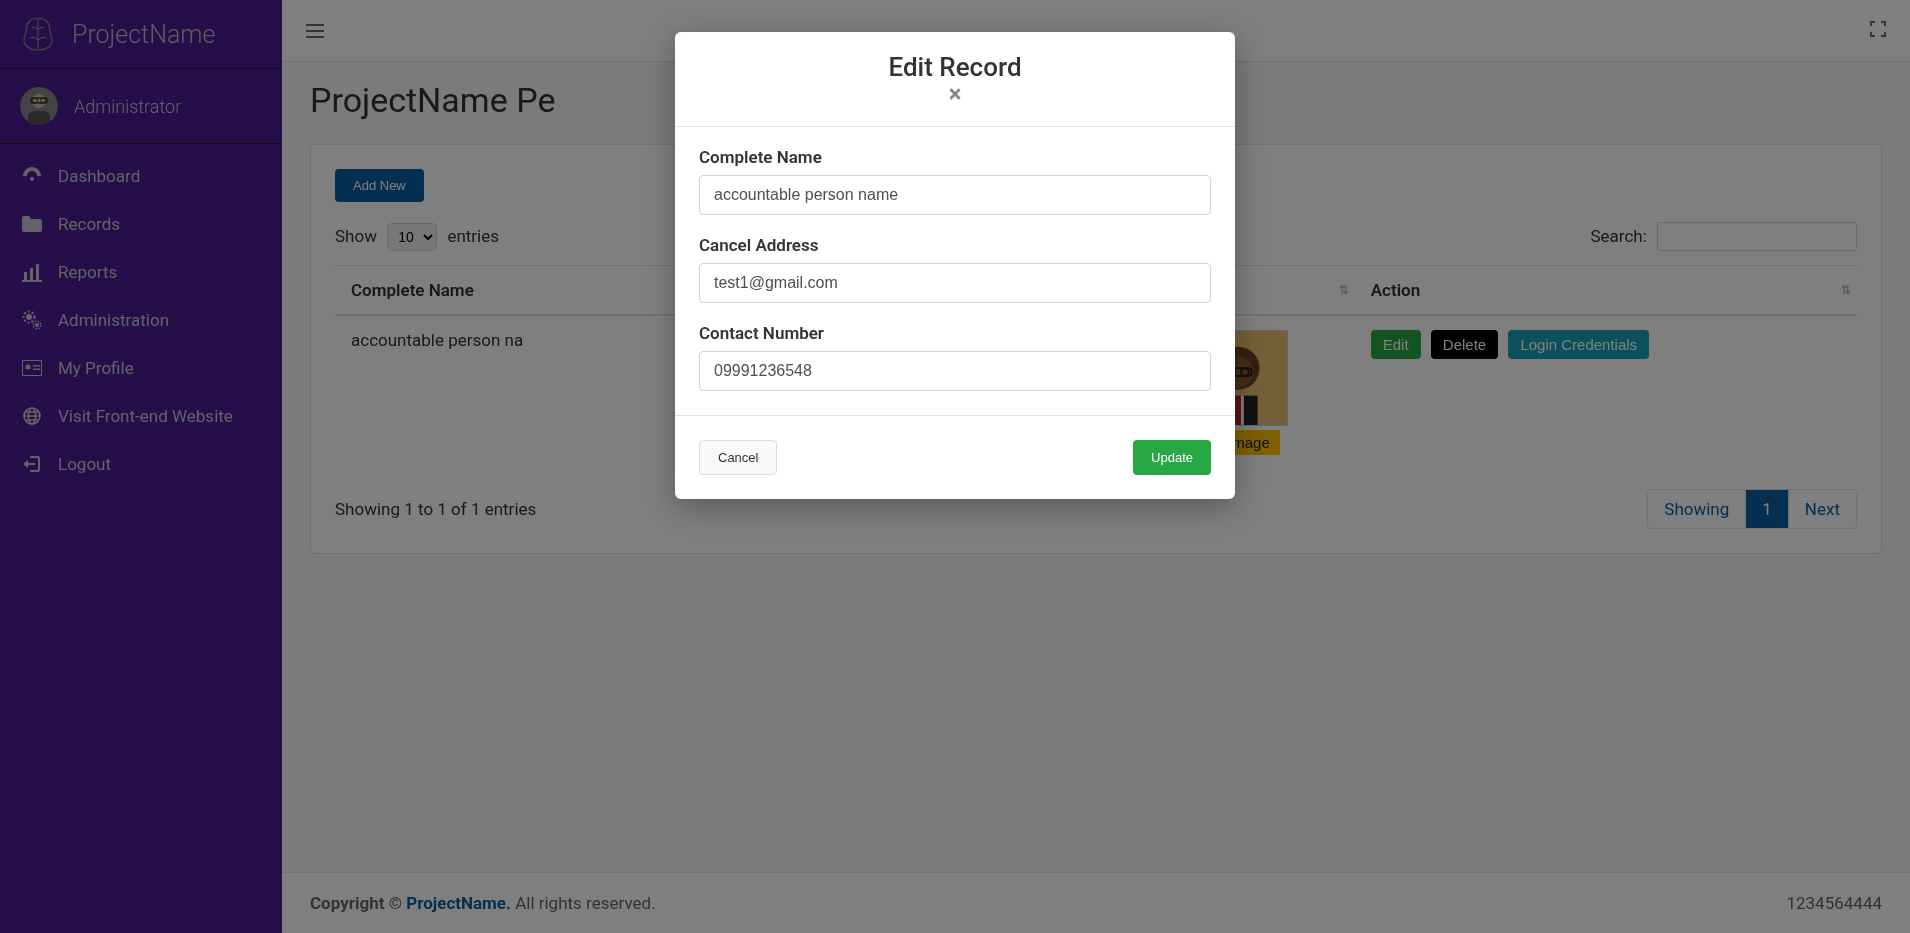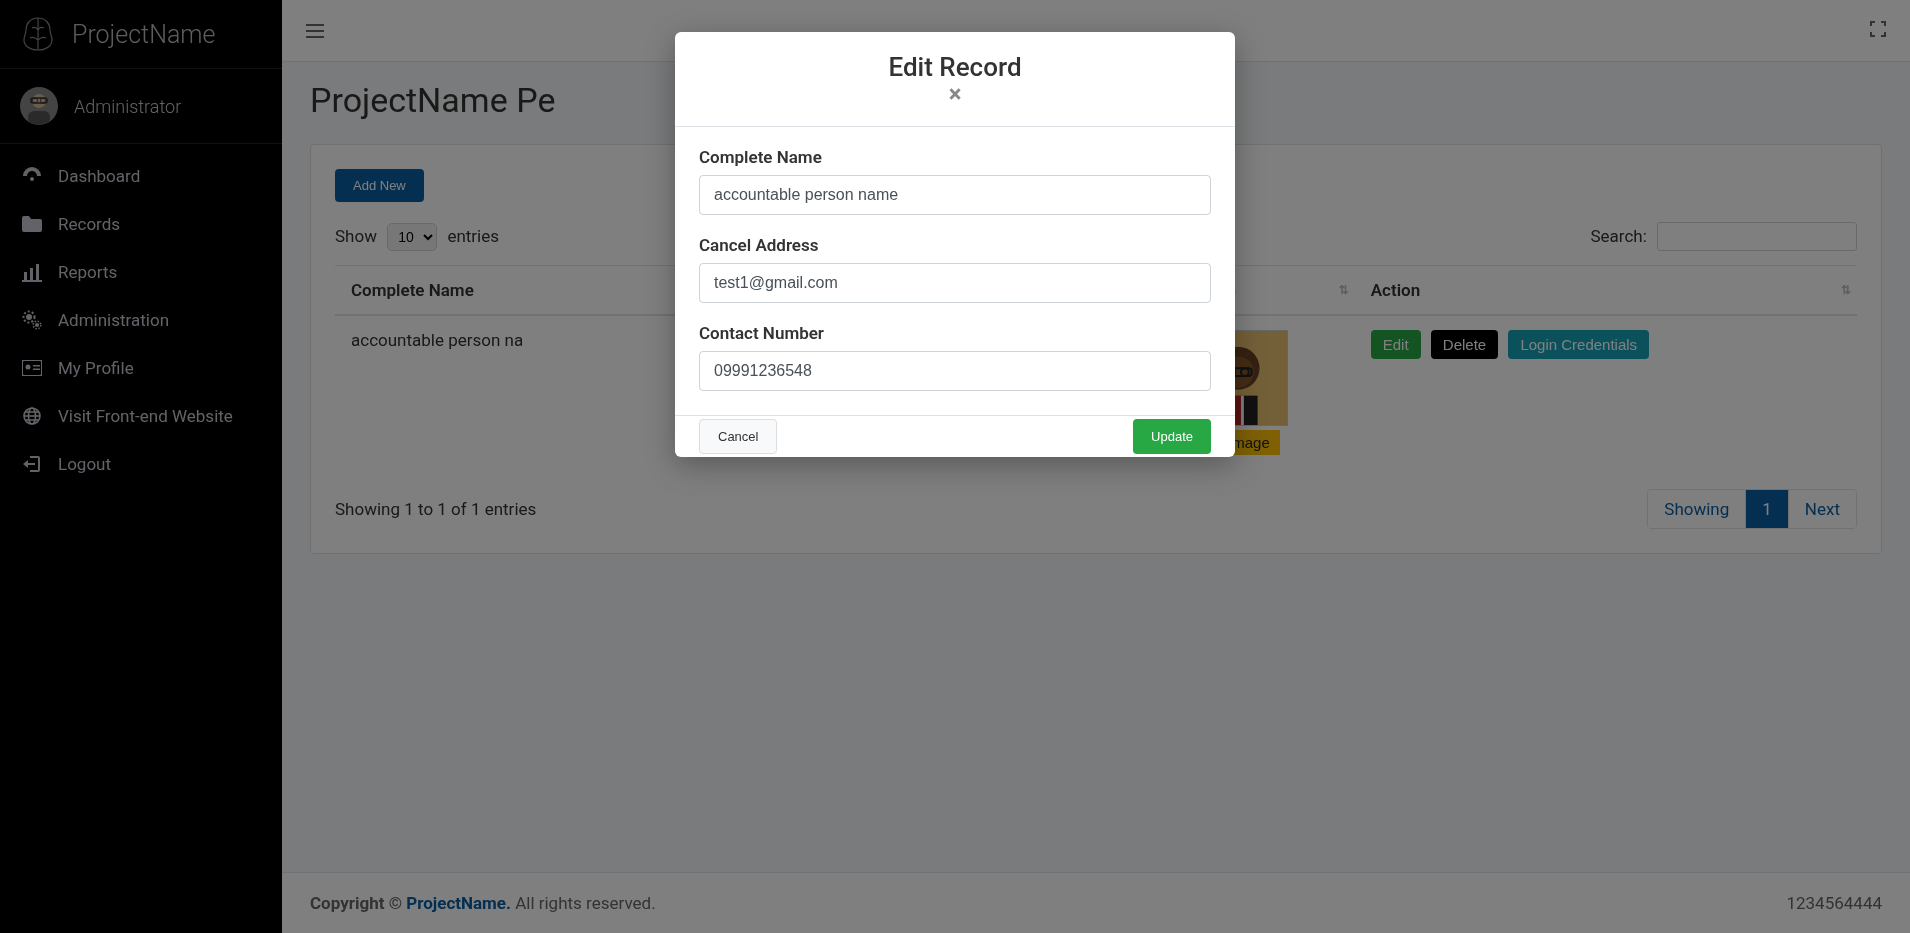--- a/index.html
+++ b/index.html
@@ -1,18 +1,18 @@
 <!DOCTYPE html>
 <html><head>
 <meta charset="utf-8">
 <style>
   * { box-sizing: border-box; margin:0; padding:0; }
   body { font-family: -apple-system, BlinkMacSystemFont, "Segoe UI", Roboto, "Helvetica Neue", Arial, sans-serif; font-size:16px; color:#333; background:#f4f6f9; width:1910px; height:933px; overflow:hidden; position:relative; }
 
-  .sidebar { position:absolute; left:0; top:0; width:340px; height:933px; background:#000000; color:#c2c7d0; }
+  .sidebar { position:absolute; left:0; top:0; width:340px; height:933px; background:#4c1d95; color:#c2c7d0; }
   .brand { display:flex; align-items:center; padding:14px 18px; font-size:25px; color:#bbb; font-weight:300; border-bottom:1px solid #222; }
   .brand-logo { width:40px; height:40px; margin-right:14px; display:flex; align-items:center; justify-content:center; }
   .brand-logo svg { width:40px; height:40px; }
   .user-panel { display:flex; align-items:center; padding:18px 20px; border-bottom:1px solid #222; }
   .user-avatar { width:38px; height:38px; border-radius:50%; background:#555; margin-right:16px; overflow:hidden; display:flex; align-items:center; justify-content:center; }
   .user-name { font-size:18px; color:#c2c7d0; font-weight:300; }
   .nav { list-style:none; padding:8px 0; }
   .nav-item { display:flex; align-items:center; padding:12px 20px; color:#c2c7d0; font-size:17px; cursor:pointer; position:relative; }
   .nav-item .icon { width:24px; height:24px; margin-right:14px; display:flex; align-items:center; justify-content:center; color:#c2c7d0; }
   .nav-item .chev { position:absolute; right:20px; font-size:13px; color:#888; }
@@ -58,21 +58,21 @@
 
   .overlay { position:absolute; inset:0; background:rgba(0,0,0,0.5); display:flex; align-items:flex-start; justify-content:center; padding-top:32px; }
   .modal { width:560px; background:#fff; border-radius:6px; box-shadow:0 8px 30px rgba(0,0,0,0.3); }
   .modal-header { display:flex; justify-content:space-between; align-items:center; padding:20px 24px; border-bottom:1px solid #dee2e6;flex-direction:column; }
   .modal-title { font-size:26px; font-weight:500; }
   .modal-close { font-size:24px; color:#888; cursor:pointer; font-weight:bold; line-height:1; }
   .modal-body { padding:20px 24px; }
   .form-group { margin-bottom:20px; }
   .form-label { display:block; font-weight:600; font-size:17px; margin-bottom:8px; }
   .form-control { width:100%; padding:10px 14px; border:1px solid #ced4da; border-radius:4px; font-size:16px; color:#495057; }
-  .modal-footer { padding:3px 24px; border-top:1px solid #dee2e6; display:flex; justify-content:space-between; }
+  .modal-footer { padding:24px 24px; border-top:1px solid #dee2e6; display:flex; justify-content:space-between; }
   .action-btns .btn { margin-right:6px; }
 </style>
 </head>
 <body>
 
 <div class="sidebar">
   <div class="brand">
     <span class="brand-logo">
       <svg viewBox="0 0 40 40">
           <g fill="none" stroke="#888" stroke-width="1.2">

